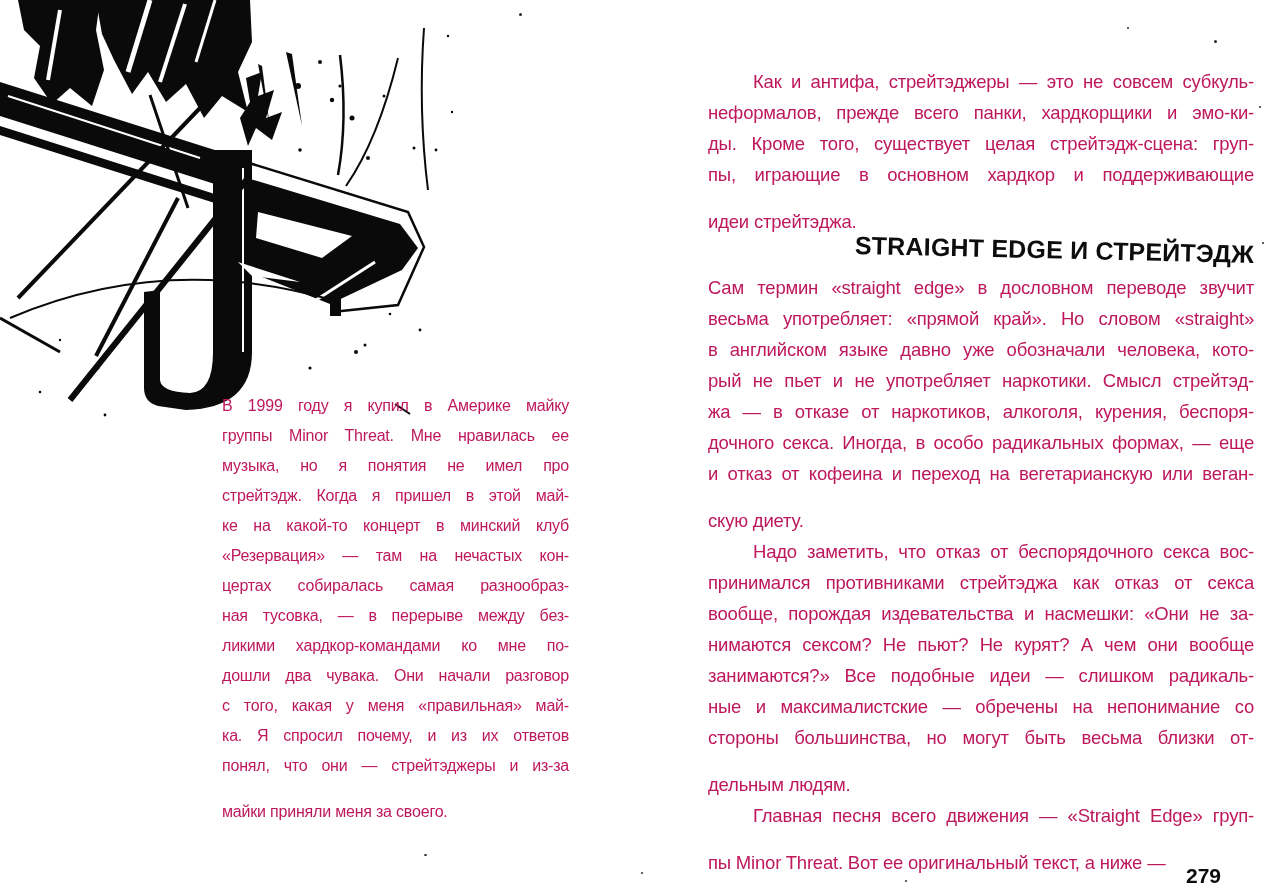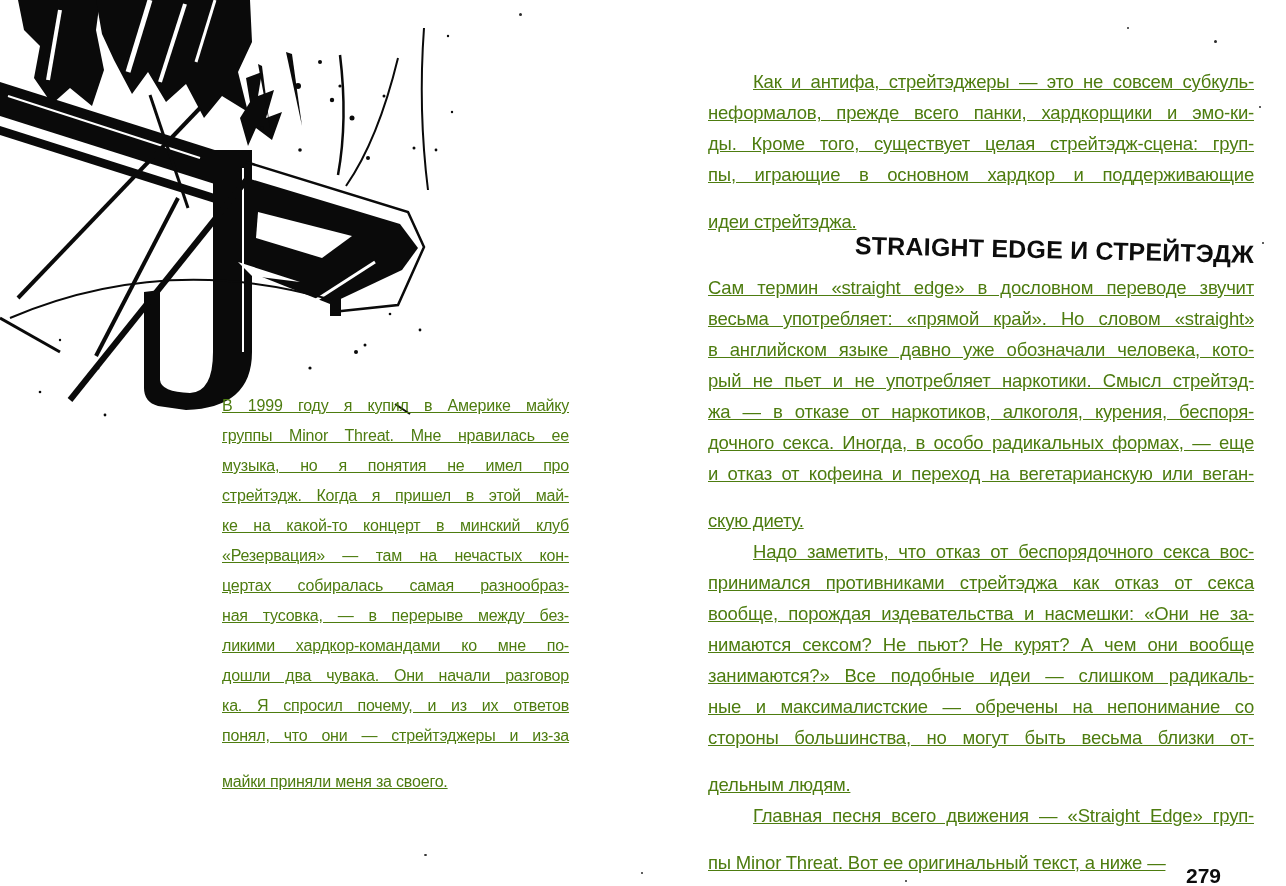--- a/index.html
+++ b/index.html
@@ -33,22 +33,21 @@
     left:708px; top:66px; width:546px;
     font-size:18.5px; letter-spacing:-0.2px;
   }
   .right-col .ln{ line-height:31px; height:31px; }
 
   .ln{
     display:block;
     text-align:justify;
     text-align-last:justify;
     white-space:normal;
-    color:#4d7c0f;
-    text-decoration:underline;
+    color:#be185d;
   }
   .ln.final{ text-align-last:left;margin-top:16px; }
   .ln.indent{ text-indent:45px; }
 
   .heading{
     height:35px; line-height:35px;
     font-weight:700;
     font-size:25px;
     text-align:right;
     letter-spacing:0.2px;
@@ -154,20 +153,21 @@
       <div class="ln">В 1999 году я купил в Америке майку</div>
       <div class="ln">группы Minor Threat. Мне нравилась ее</div>
       <div class="ln">музыка, но я понятия не имел про</div>
       <div class="ln">стрейтэдж. Когда я пришел в этой май-</div>
       <div class="ln">ке на какой-то концерт в минский клуб</div>
       <div class="ln">«Резервация» — там на нечастых кон-</div>
       <div class="ln">цертах собиралась самая разнообраз-</div>
       <div class="ln">ная тусовка, — в перерыве между без-</div>
       <div class="ln">ликими хардкор-командами ко мне по-</div>
       <div class="ln">дошли два чувака. Они начали разговор</div>
+      <div class="ln">с того, какая у меня «правильная» май-</div>
       <div class="ln">ка. Я спросил почему, и из их ответов</div>
       <div class="ln">понял, что они — стрейтэджеры и из-за</div>
       <div class="ln final">майки приняли меня за своего.</div>
     </div>
 
   <div class="col right-col">
       <div class="ln indent">Как и антифа, стрейтэджеры — это не совсем субкуль-</div>
       <div class="ln">неформалов, прежде всего панки, хардкорщики и эмо-ки-</div>
       <div class="ln">ды. Кроме того, существует целая стрейтэдж-сцена: груп-</div>
       <div class="ln">пы, играющие в основном хардкор и поддерживающие</div>

